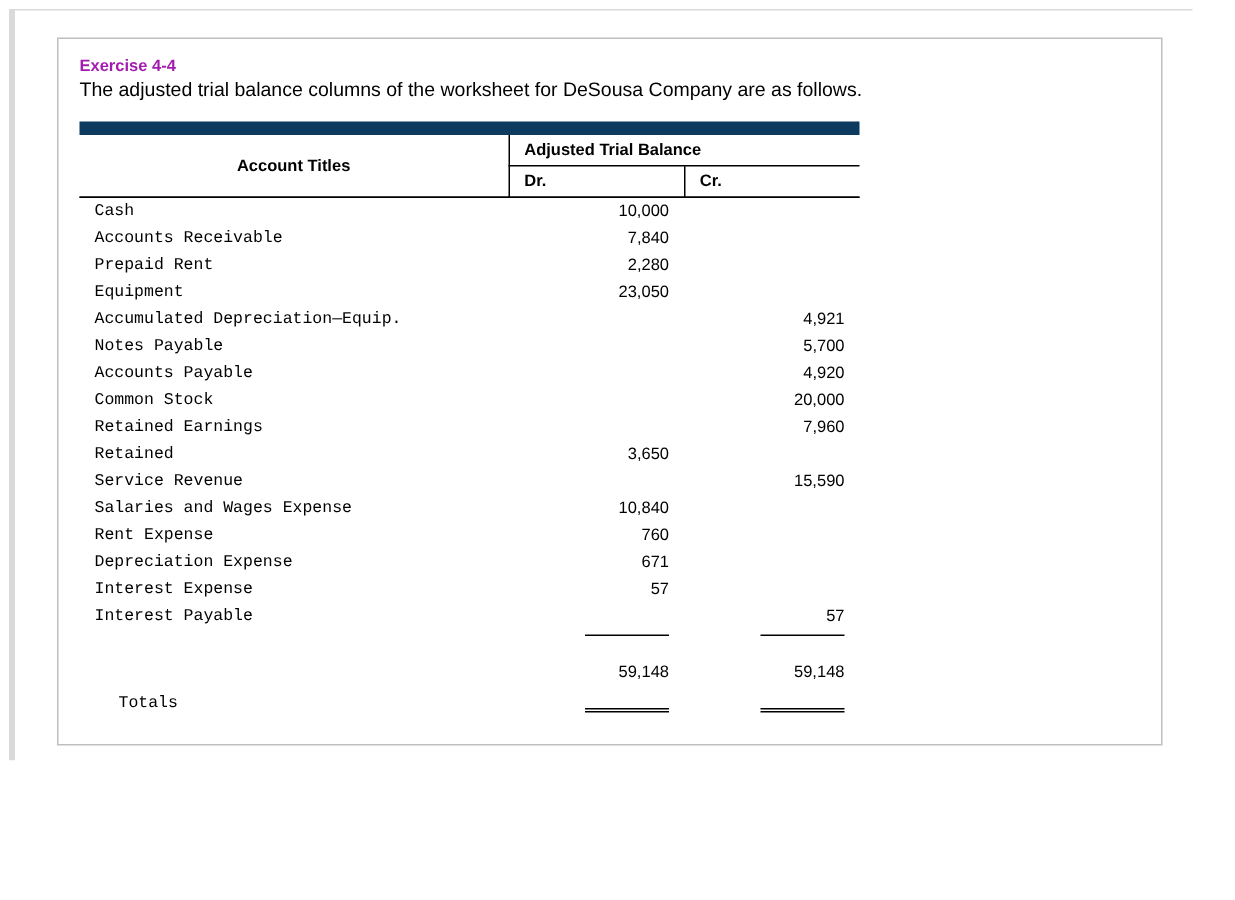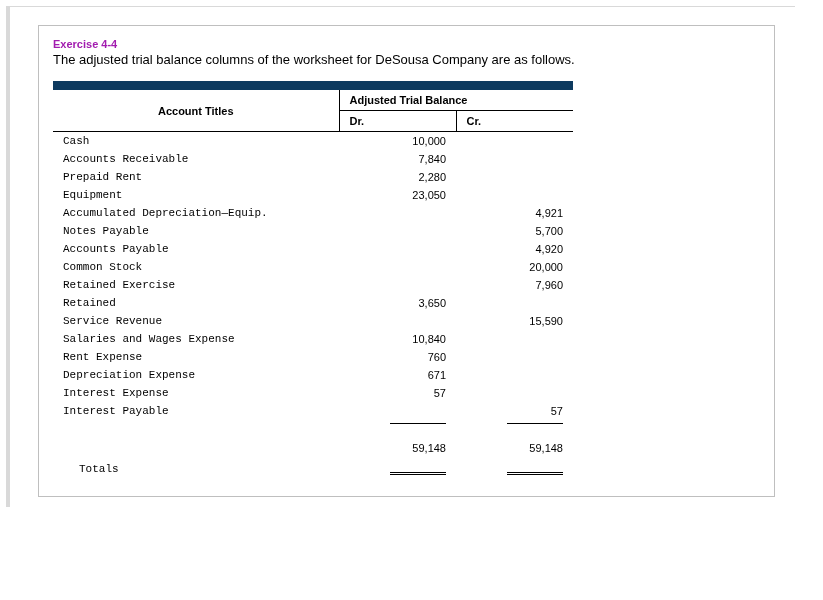--- a/index.html
+++ b/index.html
@@ -150,21 +150,21 @@
               <td class="acct">Accounts Payable</td>
               <td class="num"></td>
               <td class="num">4,920</td>
             </tr>
             <tr>
               <td class="acct">Common Stock</td>
               <td class="num"></td>
               <td class="num">20,000</td>
             </tr>
             <tr>
-              <td class="acct">Retained Exercise</td>
+              <td class="acct">Retained Earnings</td>
               <td class="num"></td>
               <td class="num">7,960</td>
             </tr>
             <tr>
               <td class="acct">Retained</td>
               <td class="num">3,650</td>
               <td class="num"></td>
             </tr>
             <tr>
               <td class="acct">Service Revenue</td>

